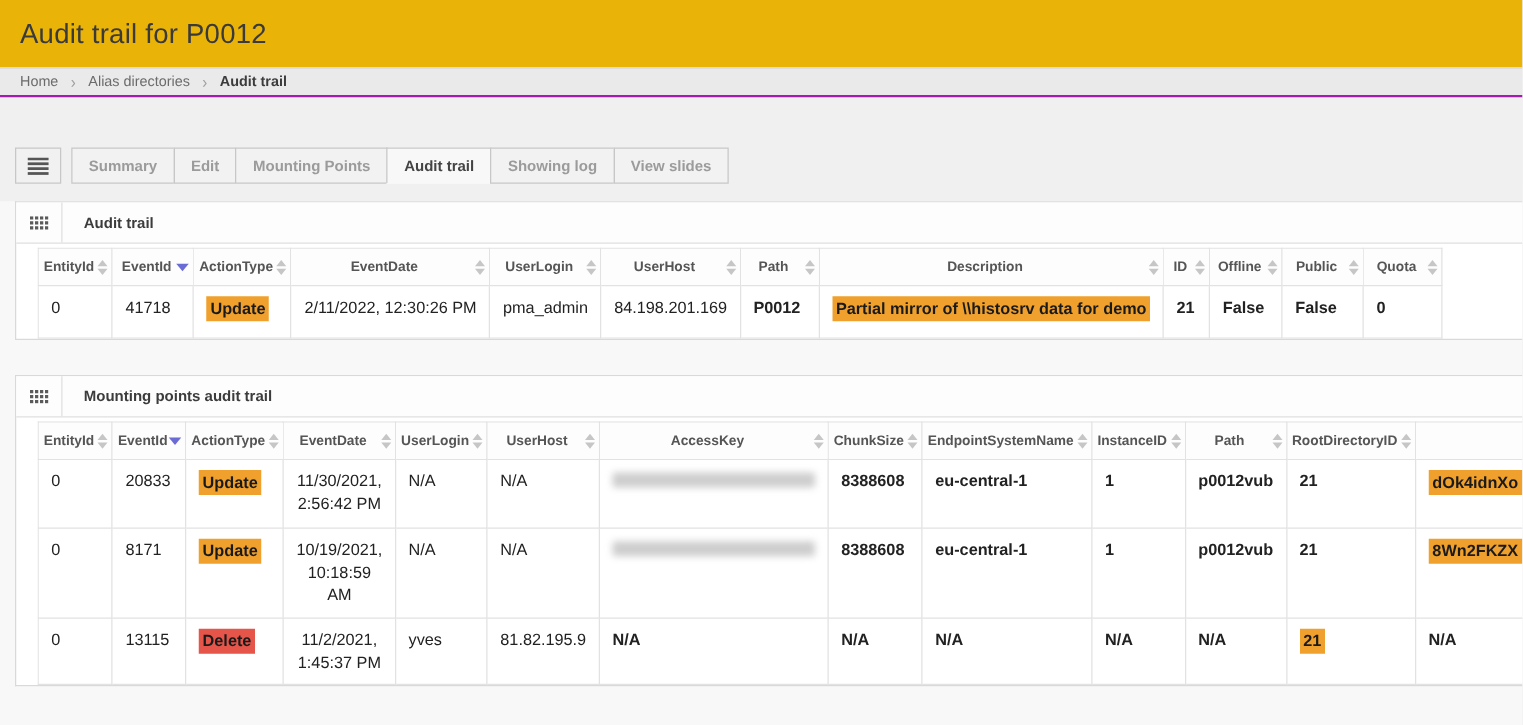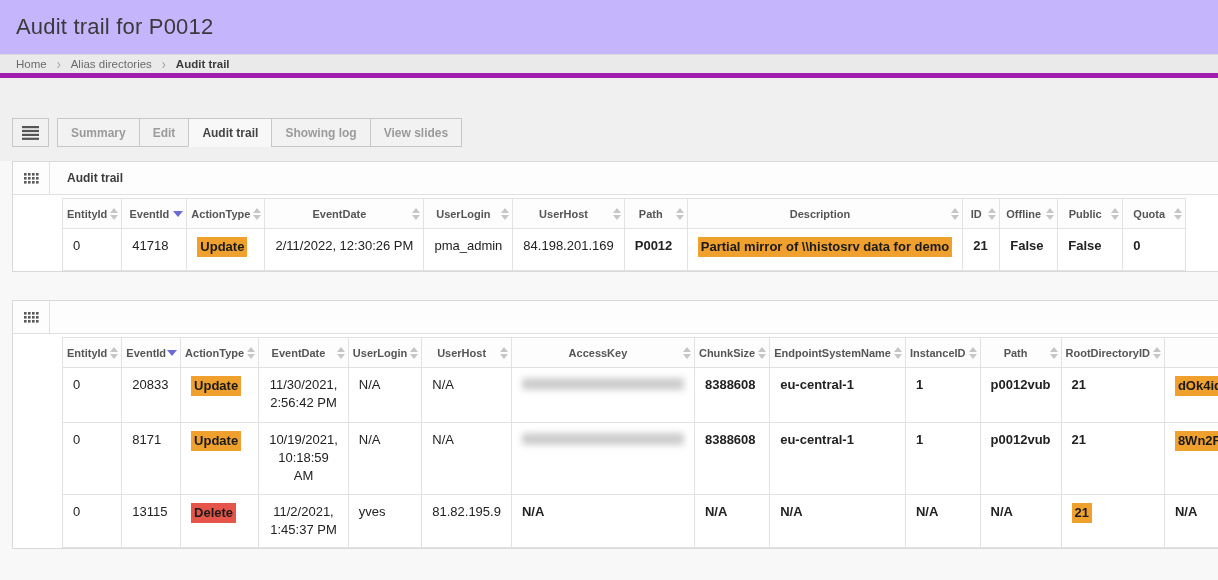--- a/index.html
+++ b/index.html
@@ -1,25 +1,25 @@
 <!DOCTYPE html>
 <html style="--hl-orange: #f0a12d; --hl-red: #e5554a; --sort-active: #6b6bd6;"><head>
 <meta charset="utf-8">
 <style>
   * { margin:0; padding:0; box-sizing:border-box; }
   html,body { width:1218px; height:580px; overflow:hidden;
     font-family:"Liberation Sans", sans-serif; background:#f0f0f0; }
 
   
-  .titlebar { height:54px; background:#c4b5fd; padding:14px 16px 0 16px; }
+  .titlebar { height:54px; background:#eab308; padding:14px 16px 0 16px; }
   .titlebar h1 { font-size:22px; font-weight:400; color:#3a3a3a; letter-spacing:.2px; }
 
   
   .breadcrumb { height:24px; background:#eaeaea; border-top:1px solid #d9d9d9;
-    border-bottom:5px solid #a21caf; display:flex; align-items:center;
+    border-bottom:2px solid #a21caf; display:flex; align-items:center;
     padding:0 16px; font-size:11.5px; color:#6b6b6b; }
   .breadcrumb .crumb { color:#6b6b6b; cursor:pointer; }
   .breadcrumb .crumb.current { font-weight:700; color:#3c3c3c; cursor:default; }
   .breadcrumb .sep { color:#9f9f9f; margin:0 10px; font-size:12px; transform:scaleY(1.15); }
 
   
   .mid { background:#f0f0f0; padding:40px 0 0 12px; }
   .tabrow { display:flex; align-items:flex-end; height:29px; }
   .menu-box { width:37px; height:29px; background:#f1f1f1; border:1px solid #c7c7c7;
     display:flex; align-items:center; justify-content:center; margin-right:9px; cursor:pointer; }
@@ -36,21 +36,21 @@
   .panel { margin-left:12px; background:#fff; border:1px solid #d9d9d9; border-right:none; }
   .panel-1 { margin-top:14px; }
   .panel-2 { margin-top:28px; }
   .panel-header { height:33px; display:flex; align-items:stretch; border-bottom:1px solid #e0e0e0; background:#fdfdfd; }
   .panel-icon { width:37px; display:flex; align-items:center; justify-content:center;
     border-right:1px solid #e0e0e0; cursor:pointer; }
   .panel-title { display:flex; align-items:center; padding-left:17px;
     font-size:12px; font-weight:700; color:#3c3c3c; }
   .table-wrap { margin:3px 0 0 17px; overflow:hidden; }
 
-  table.grid { border-collapse:collapse; table-layout:fixed;margin-left:32px; }
+  table.grid { border-collapse:collapse; table-layout:fixed; }
   table.grid th, table.grid td { border:1px solid #e2e2e2; }
   table.grid th { height:30px; font-size:11px; font-weight:700; color:#555;
     background:#fdfdfd; text-align:center; position:relative; padding:0 14px 0 4px; cursor:pointer;
     white-space:nowrap; overflow:hidden; }
   table.grid td { font-size:13px; color:#222; padding:8px 10px; vertical-align:top;
     text-align:left; line-height:1.4; background:#fff; overflow:hidden; }
   td.b { font-weight:700; }
   td.fit { padding:10px 3px; white-space:nowrap; }
 
   .sort { position:absolute; right:3px; top:50%; transform:translateY(-50%);
@@ -89,20 +89,21 @@
     <div class="menu-box">
       <svg width="17" height="14" viewBox="0 0 17 14">
         <rect x="0" y="0" width="17" height="2.2" fill="#555"></rect>
         <rect x="0" y="3.9" width="17" height="2.2" fill="#555"></rect>
         <rect x="0" y="7.8" width="17" height="2.2" fill="#555"></rect>
         <rect x="0" y="11.7" width="17" height="2.2" fill="#555"></rect>
       </svg>
     </div>
   <div class="tab">Summary</div>
       <div class="tab">Edit</div>
+      <div class="tab">Mounting Points</div>
       <div class="tab active">Audit trail</div>
       <div class="tab">Showing log</div>
       <div class="tab">View slides</div>
     </div>
 </div>
 
 <div class="content">
 
   <div class="panel panel-1">
     <div class="panel-header">
@@ -226,20 +227,21 @@
               <rect x="4" y="4" width="2.6" height="2.6"></rect>
               <rect x="8" y="4" width="2.6" height="2.6"></rect>
               <rect x="12" y="4" width="2.6" height="2.6"></rect>
             <rect x="0" y="8" width="2.6" height="2.6"></rect>
               <rect x="4" y="8" width="2.6" height="2.6"></rect>
               <rect x="8" y="8" width="2.6" height="2.6"></rect>
               <rect x="12" y="8" width="2.6" height="2.6"></rect>
           </g>
         </svg>
       </div>
+      <div class="panel-title">Mounting points audit trail</div>
     </div>
     <div class="table-wrap" id="table-1">
         <table class="grid">
           <colgroup>
             <col style="width: 57px;">
             <col style="width: 68px;">
             <col style="width: 68px;">
             <col style="width: 90px;">
             <col style="width: 85px;">
             <col style="width: 104px;">

